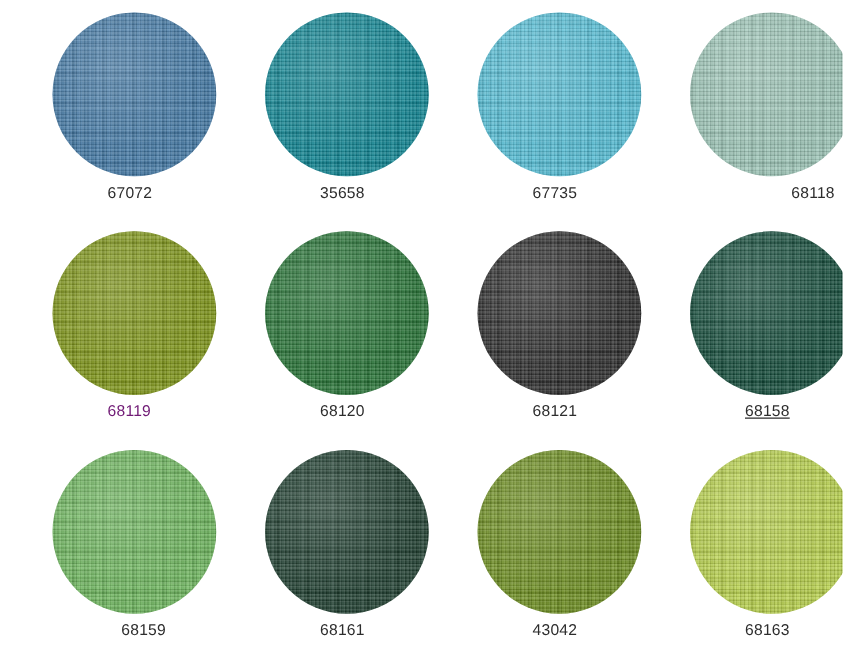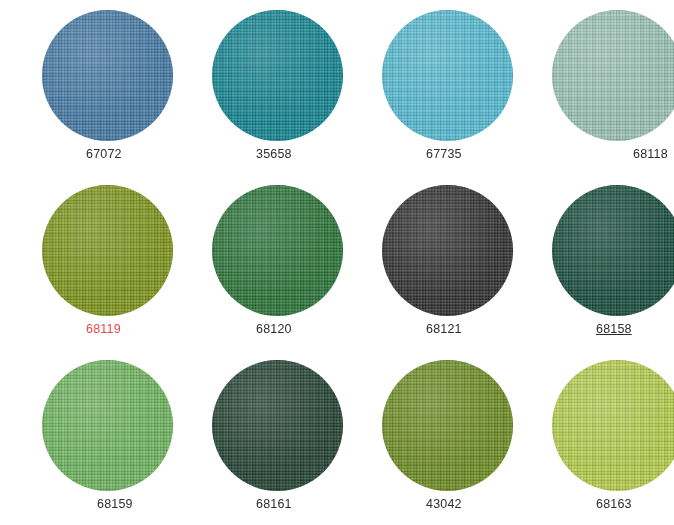--- a/index.html
+++ b/index.html
@@ -123,21 +123,21 @@
     <div class="swatch-cell">
       <div class="swatch-circle" style="background-color: rgb(83, 188, 212);"></div>
       <div class="swatch-label" style="color: rgb(45, 45, 45);">67735</div>
     </div>
     <div class="swatch-cell">
       <div class="swatch-circle" style="background-color: rgb(156, 196, 182);"></div>
       <div class="swatch-label" style="color: rgb(45, 45, 45); padding-left: 37px;">68118</div>
     </div>
     <div class="swatch-cell">
       <div class="swatch-circle" style="background-color: rgb(125, 148, 22);"></div>
-      <div class="swatch-label" style="color: #ef4444;">68119</div>
+      <div class="swatch-label" style="color: #701a75;">68119</div>
     </div>
     <div class="swatch-cell">
       <div class="swatch-circle" style="background-color: rgb(37, 114, 52);"></div>
       <div class="swatch-label" style="color: rgb(45, 45, 45);">68120</div>
     </div>
     <div class="swatch-cell">
       <div class="swatch-circle" style="background-color: rgb(43, 43, 43);"></div>
       <div class="swatch-label" style="color: rgb(45, 45, 45);">68121</div>
     </div>
     <div class="swatch-cell">

